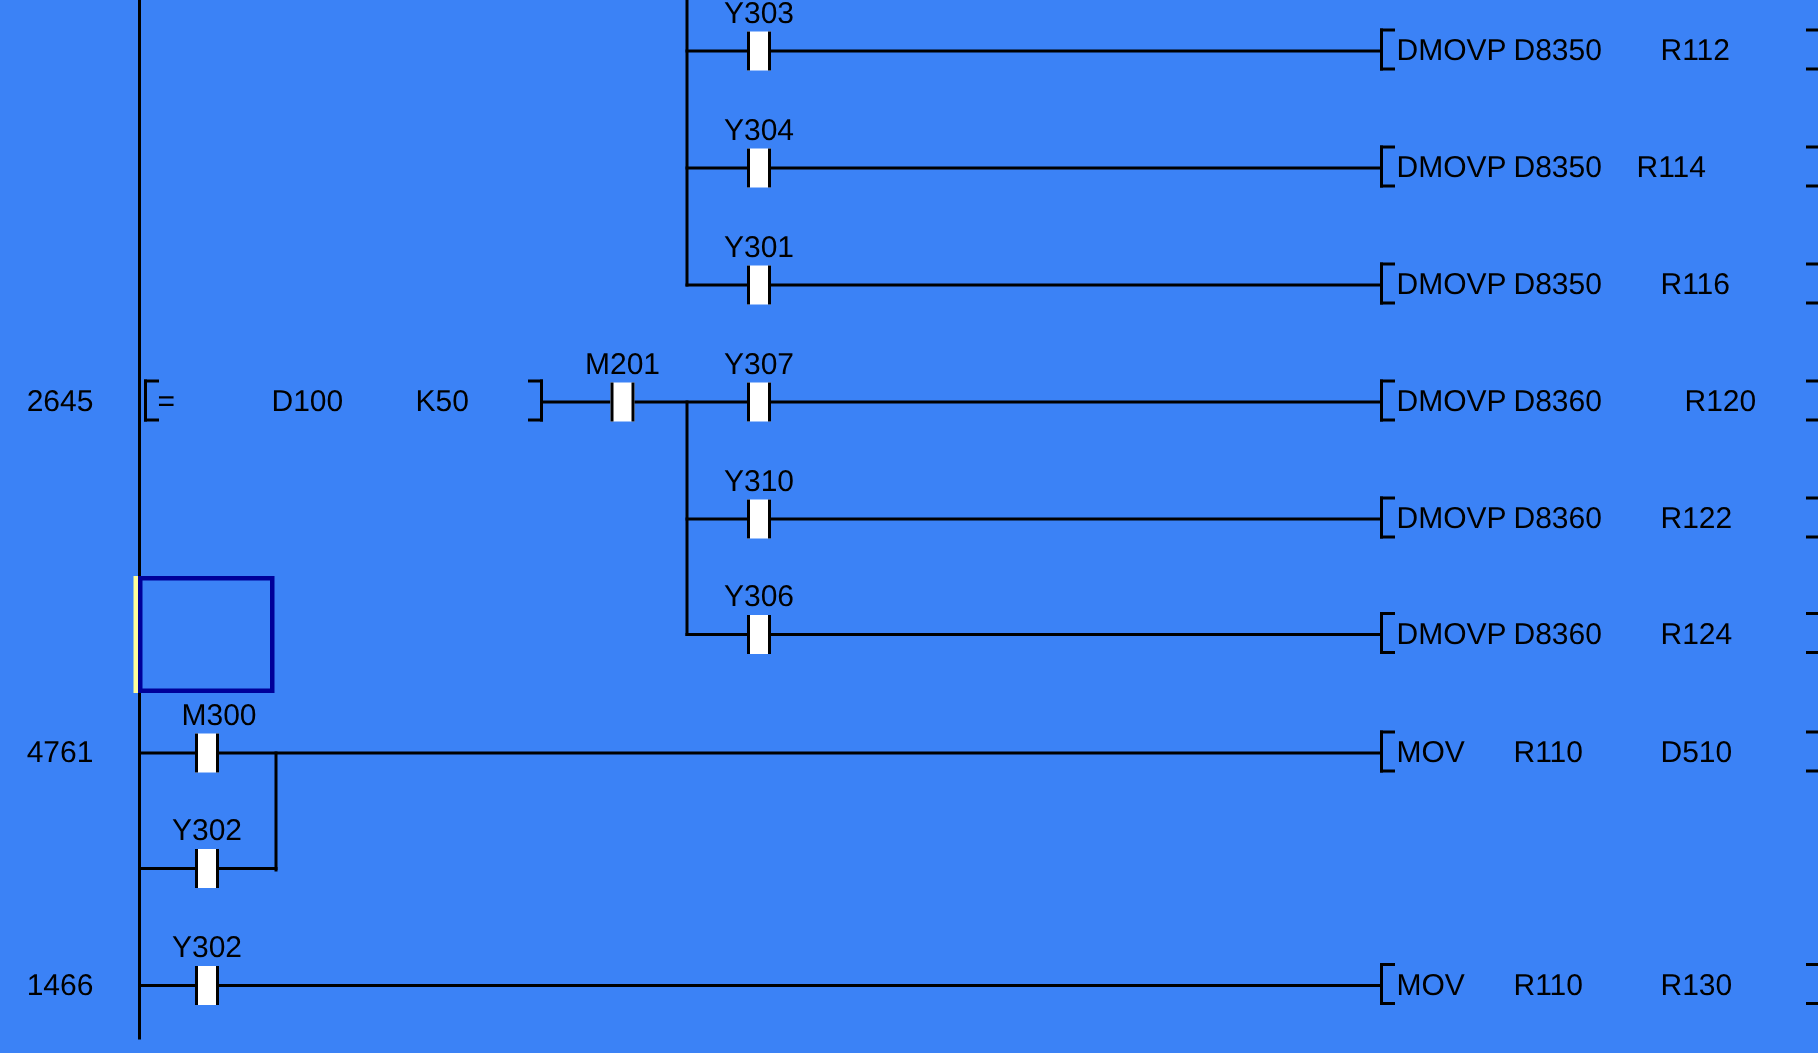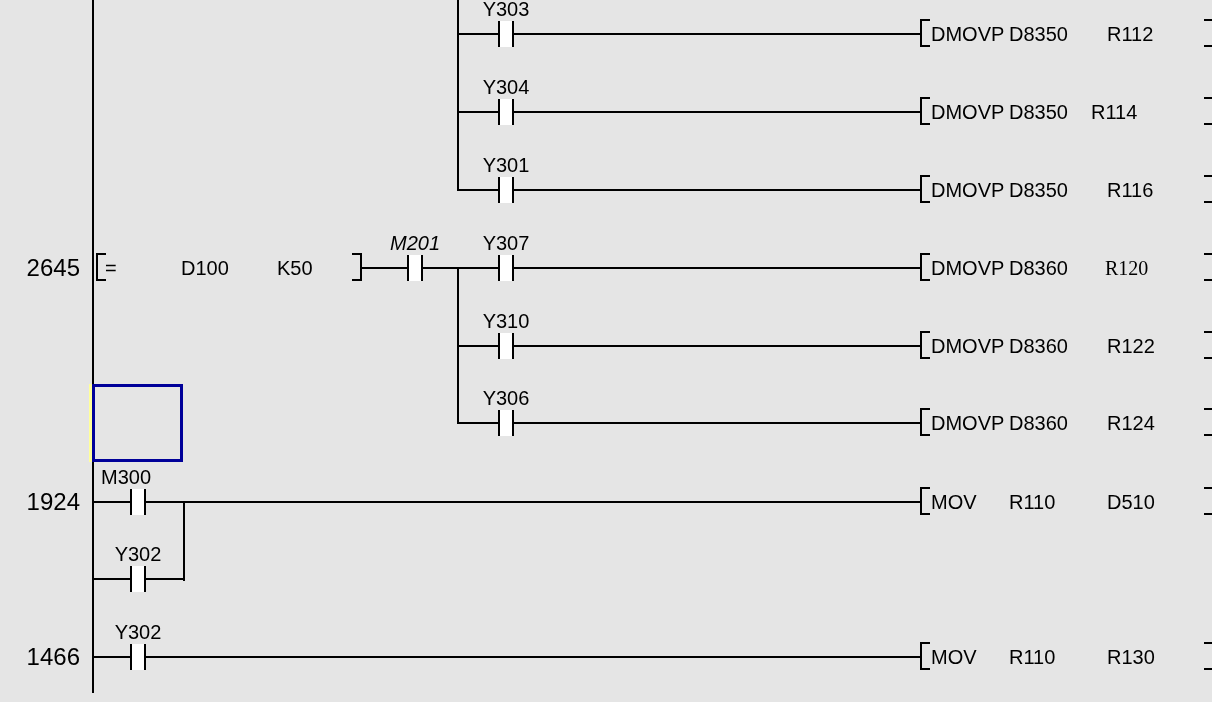--- a/index.html
+++ b/index.html
@@ -1,27 +1,27 @@
 <!DOCTYPE html>
 <html><head>
 <meta charset="utf-8">
 <style>
   html,body{margin:0;padding:0;background:#ffffff;}
   #canvas{
-    position:relative;width:1212px;height:702px;background:#e5e5e5;overflow:hidden;
+    position:relative;width:1212px;height:702px;background:#3b82f6;overflow:hidden;
     font-family:"Liberation Sans", sans-serif;color:#000;
   }
   .hline{position:absolute;height:2px;background:#000;}
   .vline{position:absolute;width:2px;background:#000;}
   .contact{position:absolute;width:16px;height:26px;box-sizing:border-box;
     border-left:2px solid #000;border-right:2px solid #000;background:#fff;}
   .lbl{position:absolute;width:100px;height:20px;text-align:center;
     font-size:20px;line-height:20px;white-space:pre;}
-  .step{position:absolute;left:0;width:80px;height:22px;text-align:right;
-    font-size:24px;line-height:22px;}
+  .step{position:absolute;left:0;width:80px;height:22px;text-align:center;
+    font-size:20px;line-height:22px;}
   .txt{position:absolute;font-size:20px;line-height:22px;white-space:pre;}
   .grp{position:absolute;height:28px;}
   .lbr{position:absolute;left:0;top:0;width:10px;height:28px;box-sizing:border-box;
     border-left:2px solid #000;border-top:2px solid #000;border-bottom:2px solid #000;}
   .rbr{position:absolute;top:0;width:10px;height:28px;box-sizing:border-box;
     border-right:2px solid #000;border-top:2px solid #000;border-bottom:2px solid #000;}
   .rtick{position:absolute;width:8px;height:2px;background:#000;}
   .sel{position:absolute;left:92px;top:384px;width:91px;height:78px;box-sizing:border-box;
     border:3px solid #000099;background:transparent;}
   .selglow{position:absolute;left:89px;top:384px;width:3px;height:78px;background:#ffff99;}
@@ -77,31 +77,31 @@
 
   <div class="step" style="top:257px;">2645</div>
   <div class="grp" style="left:96px;top:253px;width:266px;">
     <div class="lbr"></div>
     <div class="txt" style="left:9px;top:4px;">=</div>
     <div class="txt" style="left:85px;top:4px;">D100</div>
     <div class="txt" style="left:181px;top:4px;">K50</div>
     <div class="rbr" style="left:256px;"></div>
   </div>
   <div class="hline" style="left:362px;top:267px;width:45px;"></div>
-  <div class="lbl" style="left:365px;top:233px;font-style:italic;">M201</div>
+  <div class="lbl" style="left:365px;top:233px;">M201</div>
   <div class="contact" style="left:407px;top:255px;"></div>
   <div class="hline" style="left:423px;top:267px;width:75px;"></div>
   <div class="lbl" style="left:456px;top:233px;">Y307</div>
   <div class="contact" style="left:498px;top:255px;"></div>
   <div class="hline" style="left:514px;top:267px;width:406px;"></div>
   <div class="grp" style="left:920px;top:253px;width:292px;">
     <div class="lbr"></div>
     <div class="txt" style="left:11px;top:4px;">DMOVP</div>
     <div class="txt" style="left:89px;top:4px;">D8360</div>
-    <div class="txt" style="left:185px;top:4px;font-family:Liberation Serif, serif;">R120</div>
+    <div class="txt" style="left:203px;top:4px;">R120</div>
     <div class="rtick" style="left:284px;top:0;"></div>
     <div class="rtick" style="left:284px;top:26px;"></div>
   </div>
 
   <div class="hline" style="left:457px;top:345px;width:41px;"></div>
   <div class="hline" style="left:514px;top:345px;width:406px;"></div>
   <div class="lbl" style="left:456px;top:311px;">Y310</div>
   <div class="contact" style="left:498px;top:333px;"></div>
   <div class="grp" style="left:920px;top:331px;width:292px;">
     <div class="lbr"></div>
@@ -121,23 +121,23 @@
     <div class="txt" style="left:11px;top:4px;">DMOVP</div>
     <div class="txt" style="left:89px;top:4px;">D8360</div>
     <div class="txt" style="left:187px;top:4px;">R124</div>
     <div class="rtick" style="left:284px;top:0;"></div>
     <div class="rtick" style="left:284px;top:26px;"></div>
   </div>
 
   <div class="selglow"></div>
   <div class="sel"></div>
 
-  <div class="step" style="top:491px;">1924</div>
+  <div class="step" style="top:491px;">4761</div>
   <div class="hline" style="left:92px;top:501px;width:38px;"></div>
-  <div class="lbl" style="left:76px;top:467px;">M300</div>
+  <div class="lbl" style="left:96px;top:467px;">M300</div>
   <div class="contact" style="left:130px;top:489px;"></div>
   <div class="hline" style="left:146px;top:501px;width:774px;"></div>
   <div class="grp" style="left:920px;top:487px;width:292px;">
     <div class="lbr"></div>
     <div class="txt" style="left:11px;top:4px;">MOV</div>
     <div class="txt" style="left:89px;top:4px;">R110</div>
     <div class="txt" style="left:187px;top:4px;">D510</div>
     <div class="rtick" style="left:284px;top:0;"></div>
     <div class="rtick" style="left:284px;top:26px;"></div>
   </div>

